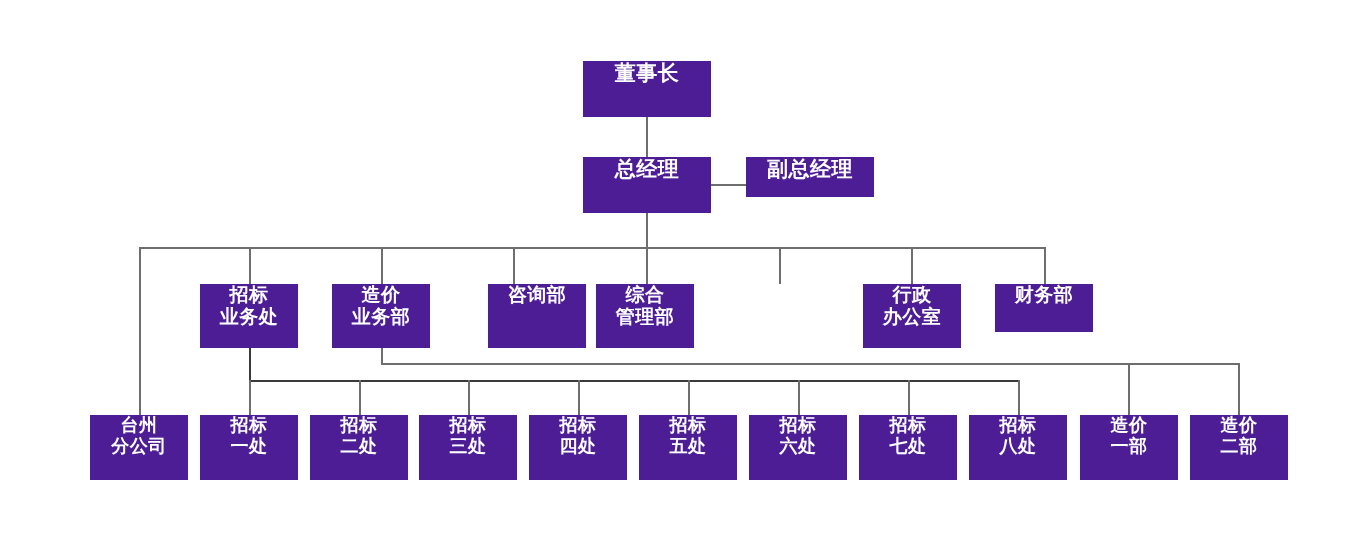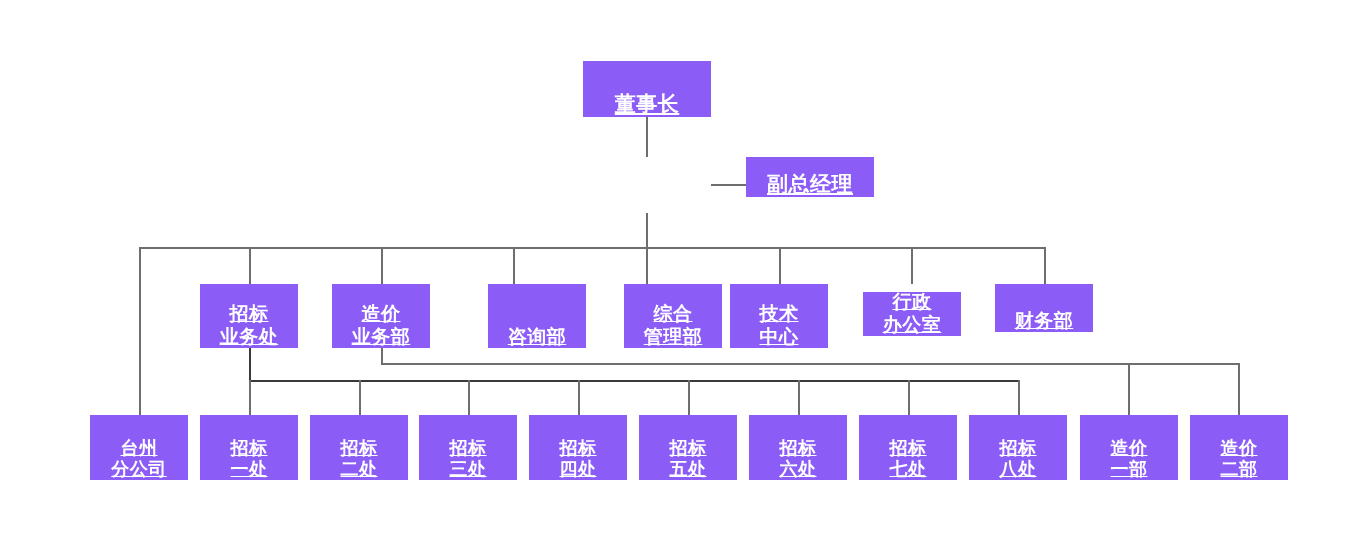--- a/index.html
+++ b/index.html
@@ -16,32 +16,31 @@
   }
   #chart-root {
     position: relative;
     width: 1356px;
     height: 558px;
     background: #ffffff;
   }
   .node {
     position: absolute;
     box-sizing: border-box;
-    background: #8b5cf6;
+    background: #4c1d95;
     color: #ffffff;
     display: flex;
     flex-direction: column;
     align-items: center;
-    justify-content: flex-end;
+    justify-content: flex-start;
     text-align: center;
     font-weight: bold;
     letter-spacing: 0.5px;
     z-index: 3;
     user-select: none;
-    text-decoration: underline;
   }
   .node .line1,
   .node .line2 {
     display: block;
     white-space: nowrap;
     line-height: 1.18;
   }
   
   .lvl1 { font-size: 21px; }
   .lvl2 { font-size: 21px; }
@@ -95,44 +94,43 @@
   <div class="connector v" style="left:578px; top:380px; height:35px;"></div>
   <div class="connector v" style="left:688px; top:380px; height:35px;"></div>
   <div class="connector v" style="left:798px; top:380px; height:35px;"></div>
   <div class="connector v" style="left:908px; top:380px; height:35px;"></div>
   <div class="connector v" style="left:1018px; top:380px; height:35px;"></div>
 
   <div class="node lvl1" style="left:583px; top:61px; width:128px; height:56px;">
     <span class="line1">董事长</span>
   </div>
 
+  <div class="node lvl2" style="left:583px; top:157px; width:128px; height:56px;">
+    <span class="line1">总经理</span>
+  </div>
   <div class="node lvl2" style="left:746px; top:157px; width:128px; height:40px;">
     <span class="line1">副总经理</span>
   </div>
 
   <div class="node lvl3" style="left:200px; top:284px; width:98px; height:64px;">
     <span class="line1">招标</span>
     <span class="line2">业务处</span>
   </div>
   <div class="node lvl3" style="left:332px; top:284px; width:98px; height:64px;">
     <span class="line1">造价</span>
     <span class="line2">业务部</span>
   </div>
   <div class="node lvl3" style="left:464px; top:284px; width:98px; height:64px;margin-left:24px;">
     <span class="line1">咨询部</span>
   </div>
-  <div class="node lvl3" style="left:624px; top:284px; width:98px; height:64px;">
+  <div class="node lvl3" style="left:596px; top:284px; width:98px; height:64px;">
     <span class="line1">综合</span>
     <span class="line2">管理部</span>
   </div>
-  <div class="node lvl3" style="left:730px; top:284px; width:98px; height:64px;">
-    <span class="line1">技术</span>
-    <span class="line2">中心</span>
-  </div>
-  <div class="node lvl3" style="left:863px; top:292px; width:98px; height:44px;">
+  <div class="node lvl3" style="left:863px; top:284px; width:98px; height:64px;">
     <span class="line1">行政</span>
     <span class="line2">办公室</span>
   </div>
   <div class="node lvl3" style="left:995px; top:284px; width:98px; height:48px;">
     <span class="line1">财务部</span>
   </div>
 
   <div class="node lvl4" style="left:90px; top:415px; width:98px; height:65px;">
     <span class="line1">台州</span>
     <span class="line2">分公司</span>

